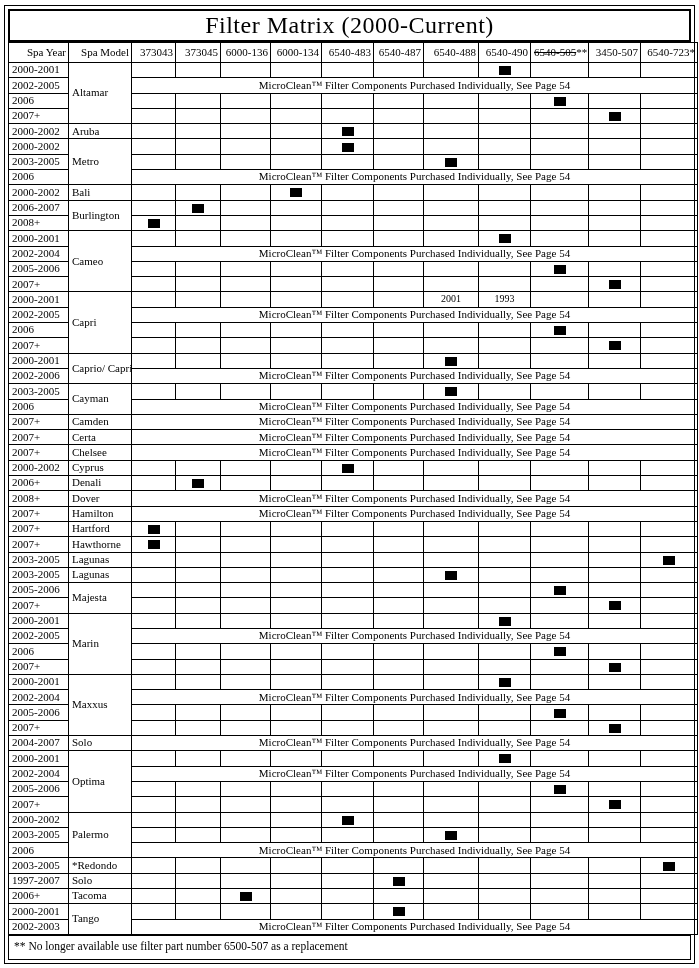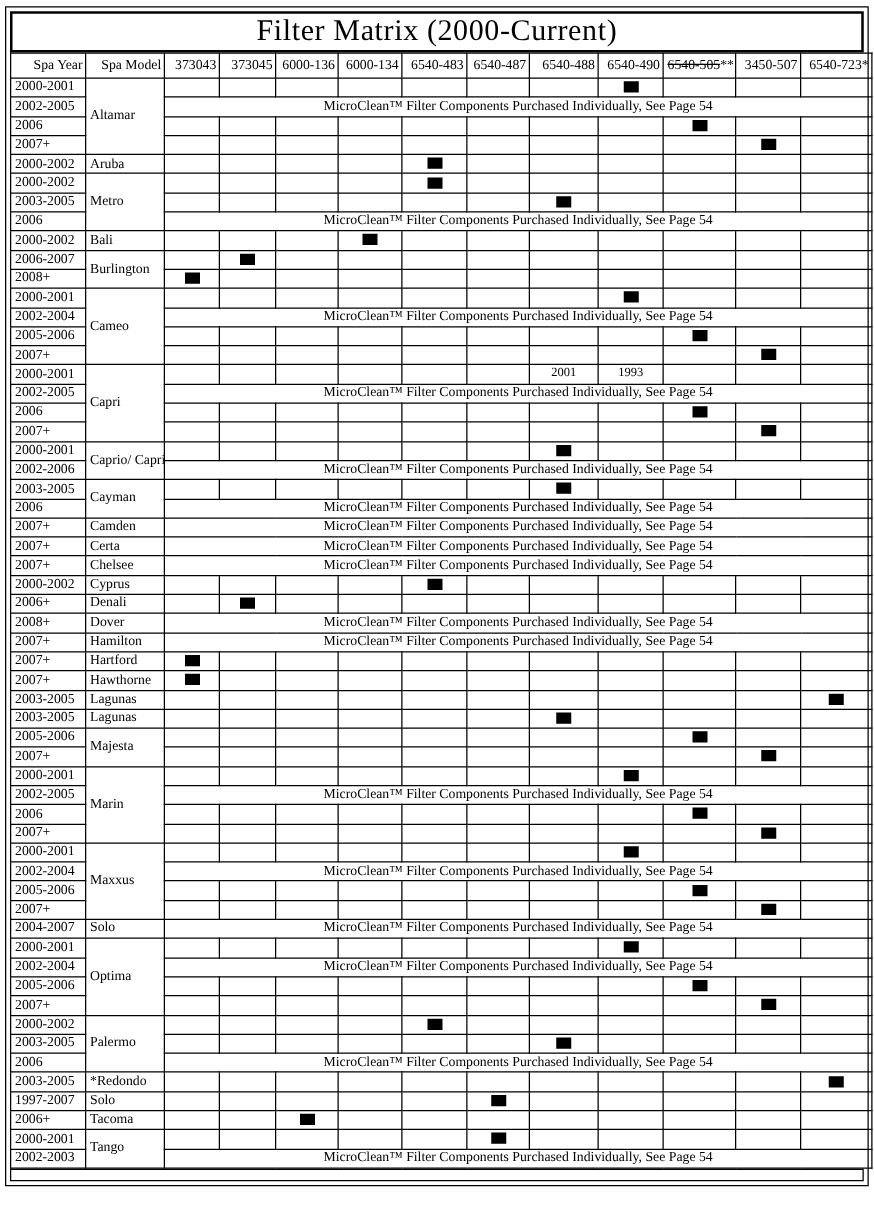--- a/index.html
+++ b/index.html
@@ -784,16 +784,17 @@
             <td class="part"></td>
           </tr>
           <tr>
             <td class="year">2002-2003</td>
             <td class="micro" colspan="11">MicroClean™ Filter Components Purchased Individually, See Page 54</td>
           </tr>
         </tbody>
     </table>
 
     <div class="footnotes">
+      <div class="footnote-line">** No longer available use filter part number 6500-507 as a replacement</div>
     </div>
 
   </div>
 </div>
 
 </body></html>

